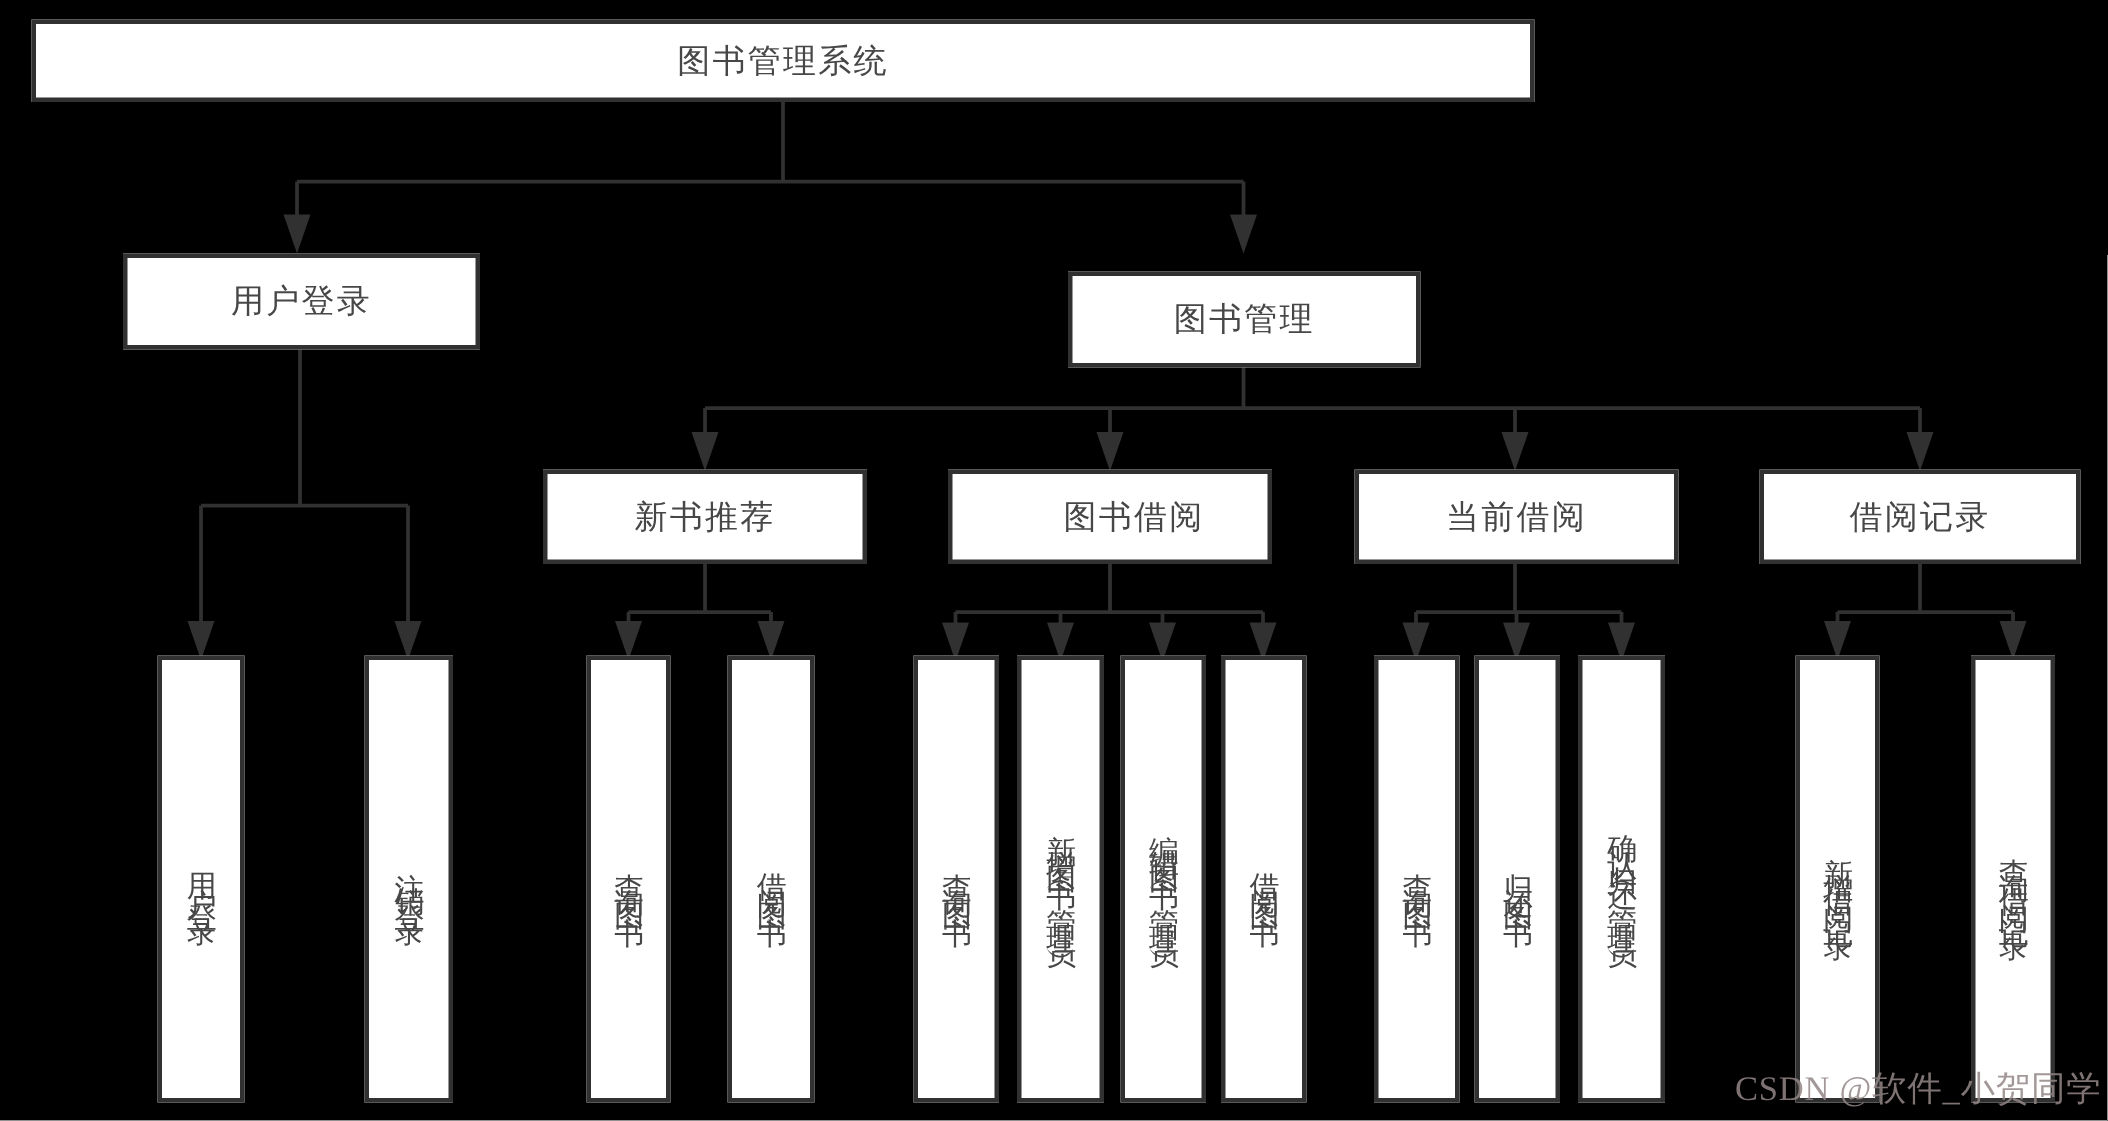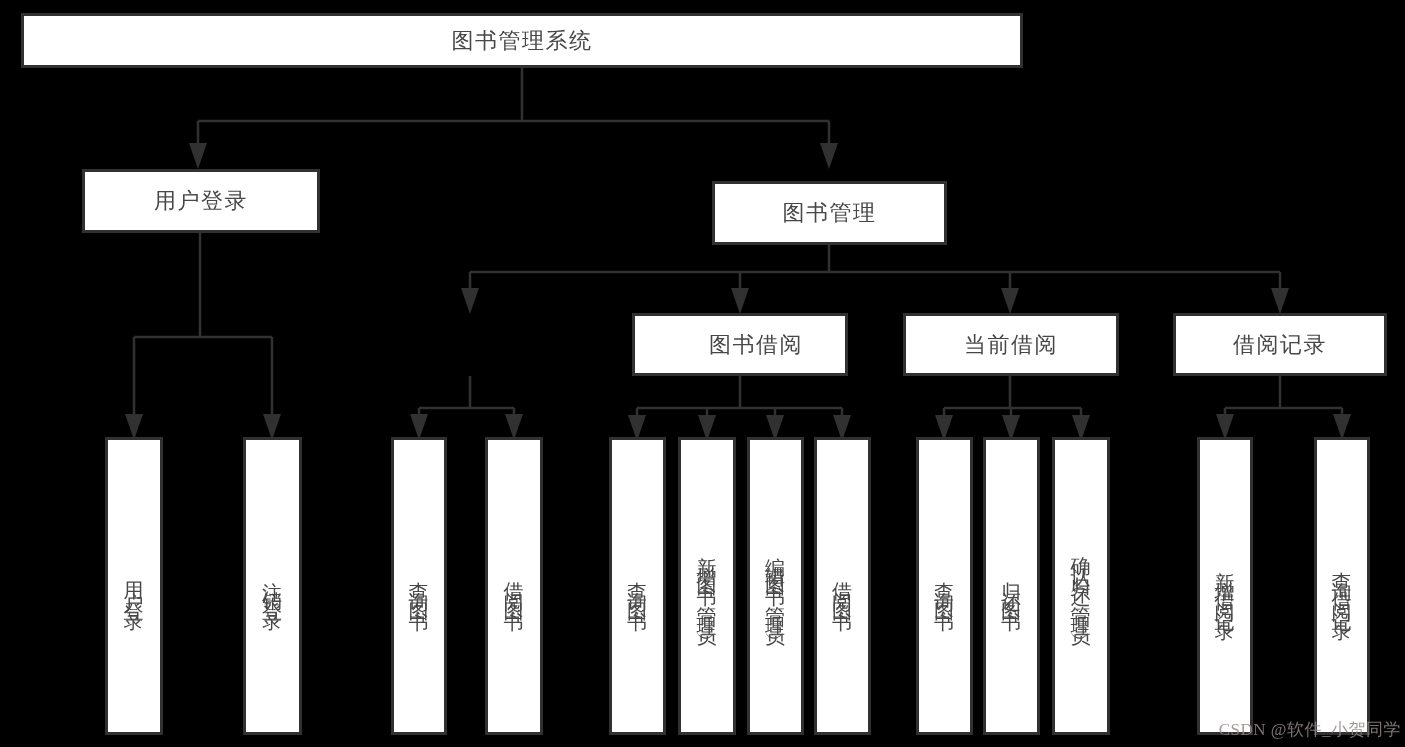--- a/index.html
+++ b/index.html
@@ -39,21 +39,21 @@
   .leaf-6{left:678px;width:58px;}
   .leaf-7{left:747px;width:57px;}
   .leaf-8{left:814px;width:57px;}
   .leaf-9{left:916px;width:57px;}
   .leaf-10{left:983px;width:57px;}
   .leaf-11{left:1052px;width:58px;}
   .leaf-12{left:1197px;width:56px;}
   .leaf-13{left:1314px;width:56px;}
   .watermark{
     position:absolute;right:4px;bottom:6px;
-    font-size:17px;color:#948787;opacity:0.85;
+    font-size:23px;color:#948787;opacity:0.85;
     letter-spacing:0.5px;white-space:nowrap;z-index:5;margin-left:32px;
   }
 </style>
 </head>
 <body>
 
 <div class="canvas">
 
   <svg class="wires" width="1405" height="747" viewBox="0 0 1405 747">
     <g stroke="#313131" stroke-width="2.5" fill="none">
@@ -92,20 +92,23 @@
     <span class="hlabel">图书管理系统</span>
   </div>
 
   <div class="box lv2-a">
     <span class="hlabel">用户登录</span>
   </div>
   <div class="box lv2-b">
     <span class="hlabel">图书管理</span>
   </div>
 
+  <div class="box lv3-a">
+    <span class="hlabel">新书推荐</span>
+  </div>
   <div class="box lv3-b">
     <span class="hlabel">图书借阅</span>
   </div>
   <div class="box lv3-c">
     <span class="hlabel">当前借阅</span>
   </div>
   <div class="box lv3-d">
     <span class="hlabel">借阅记录</span>
   </div>
 

